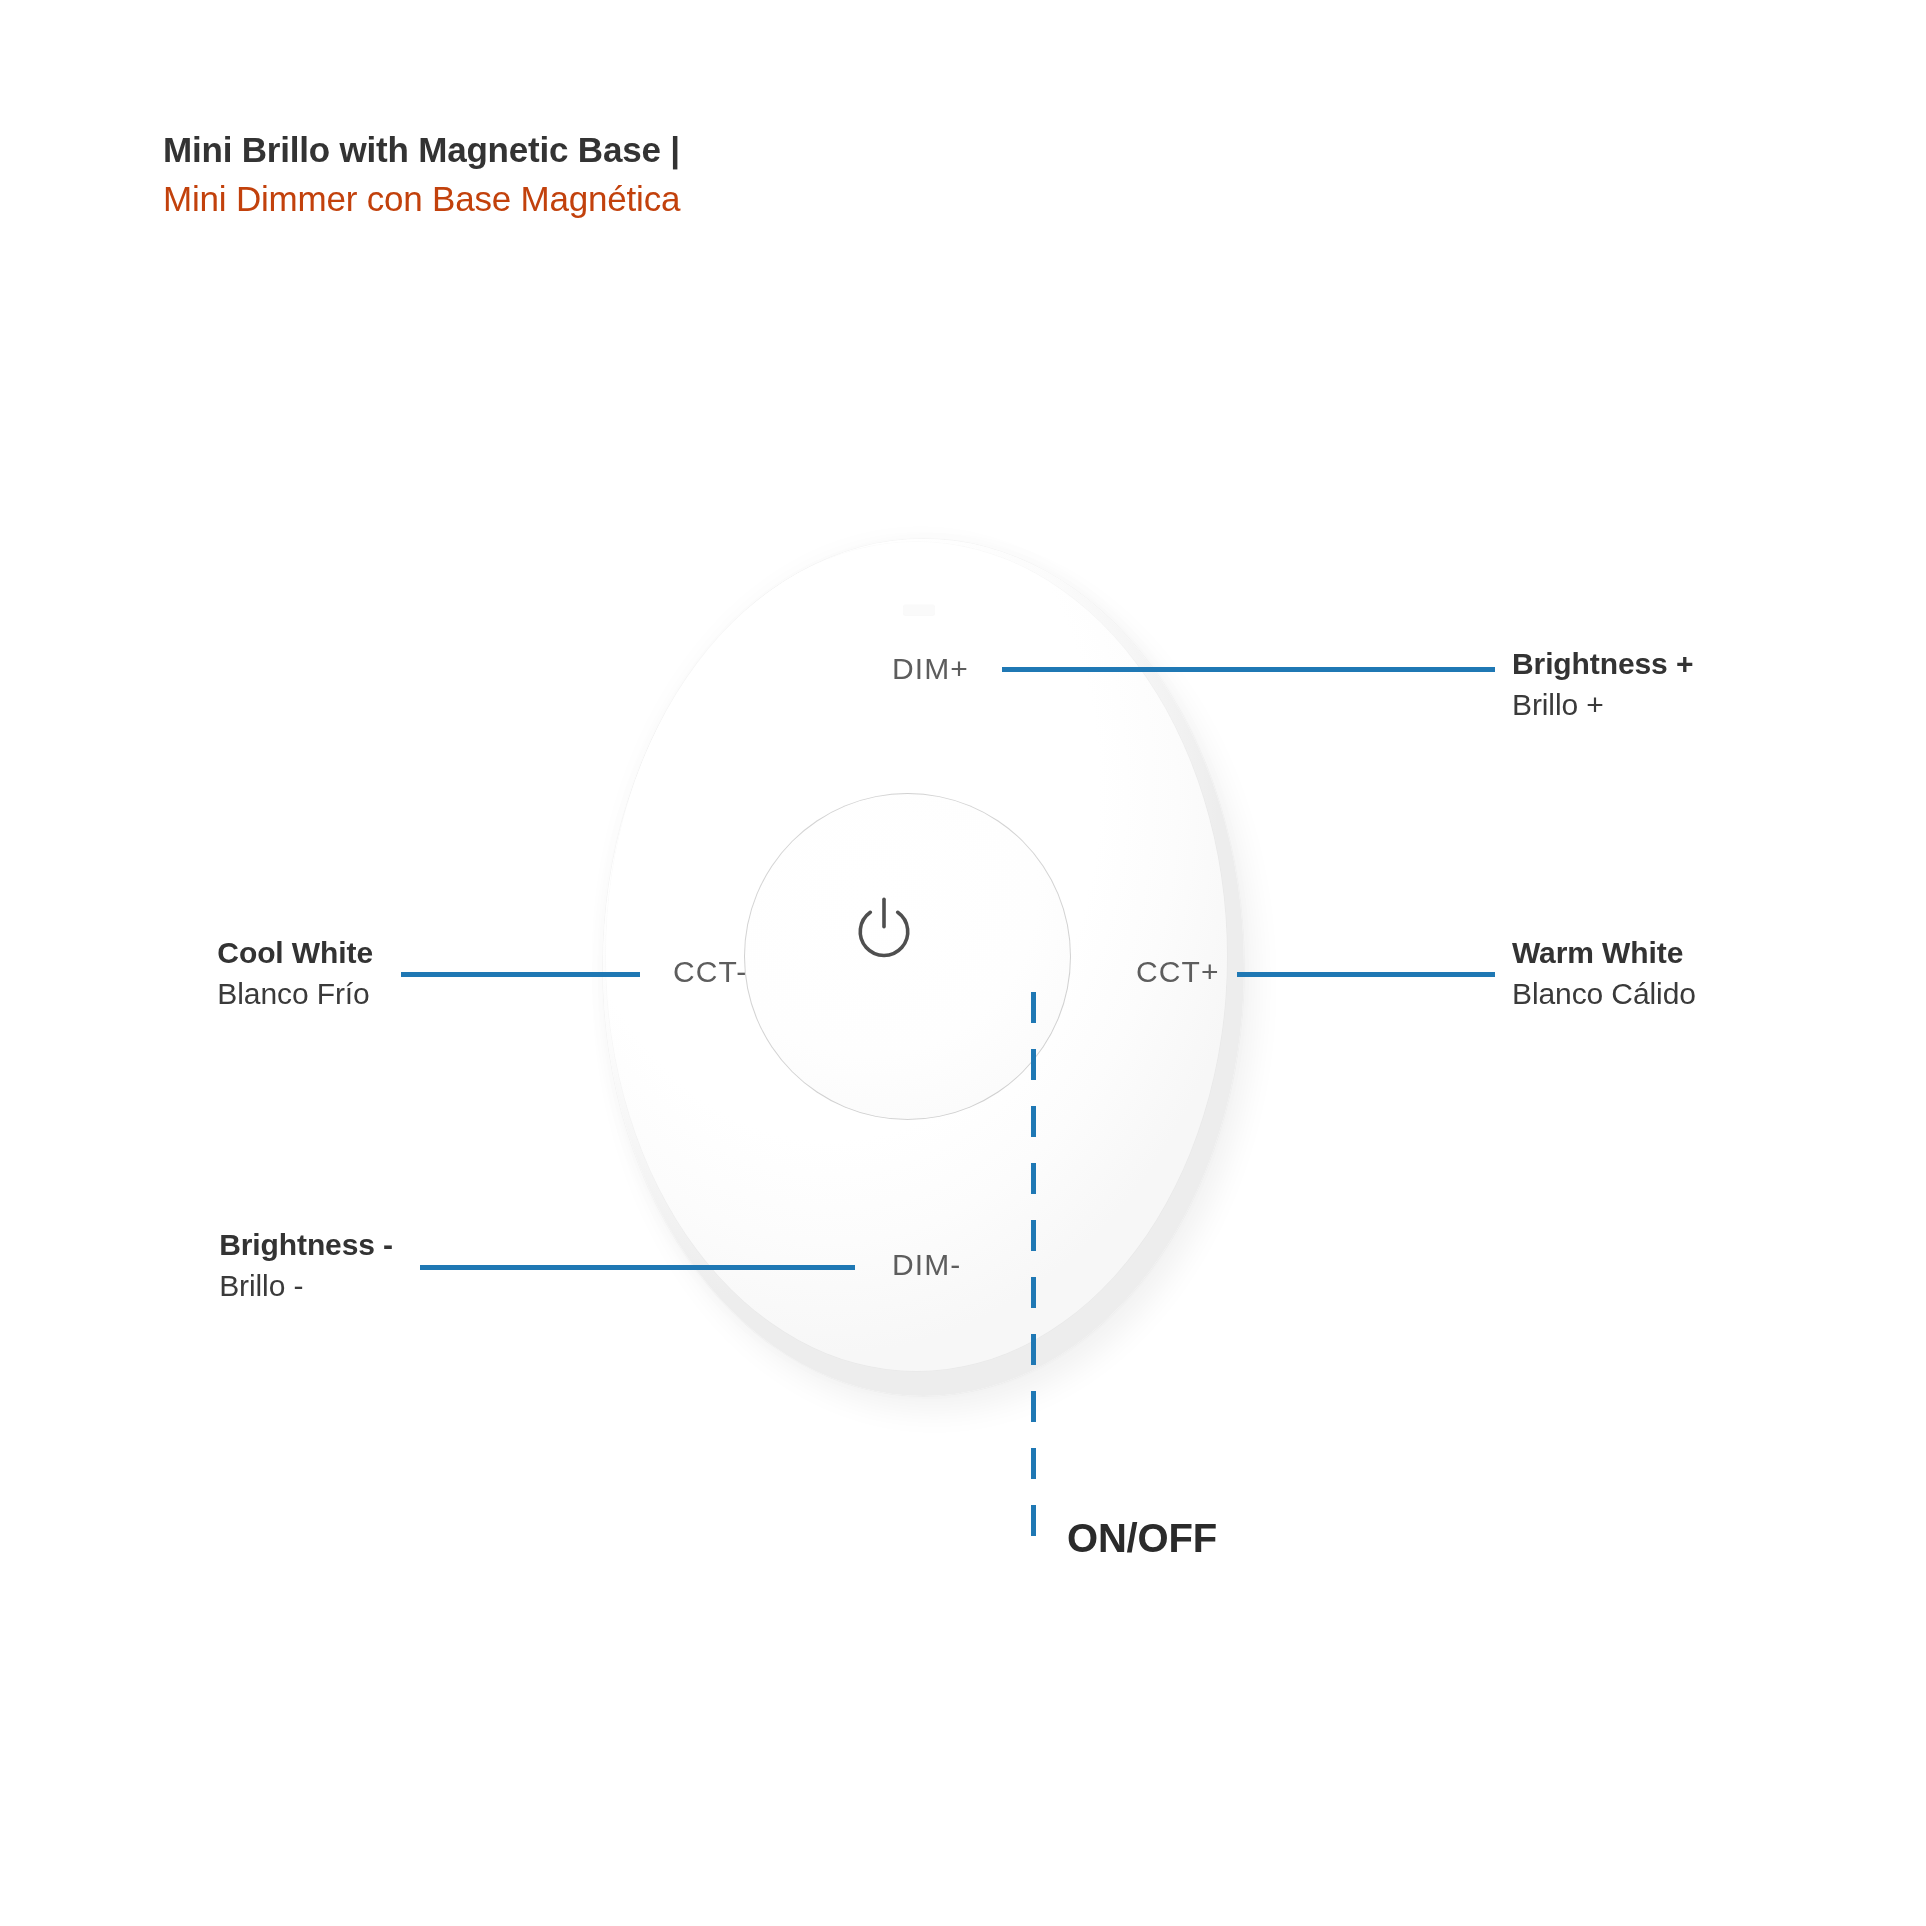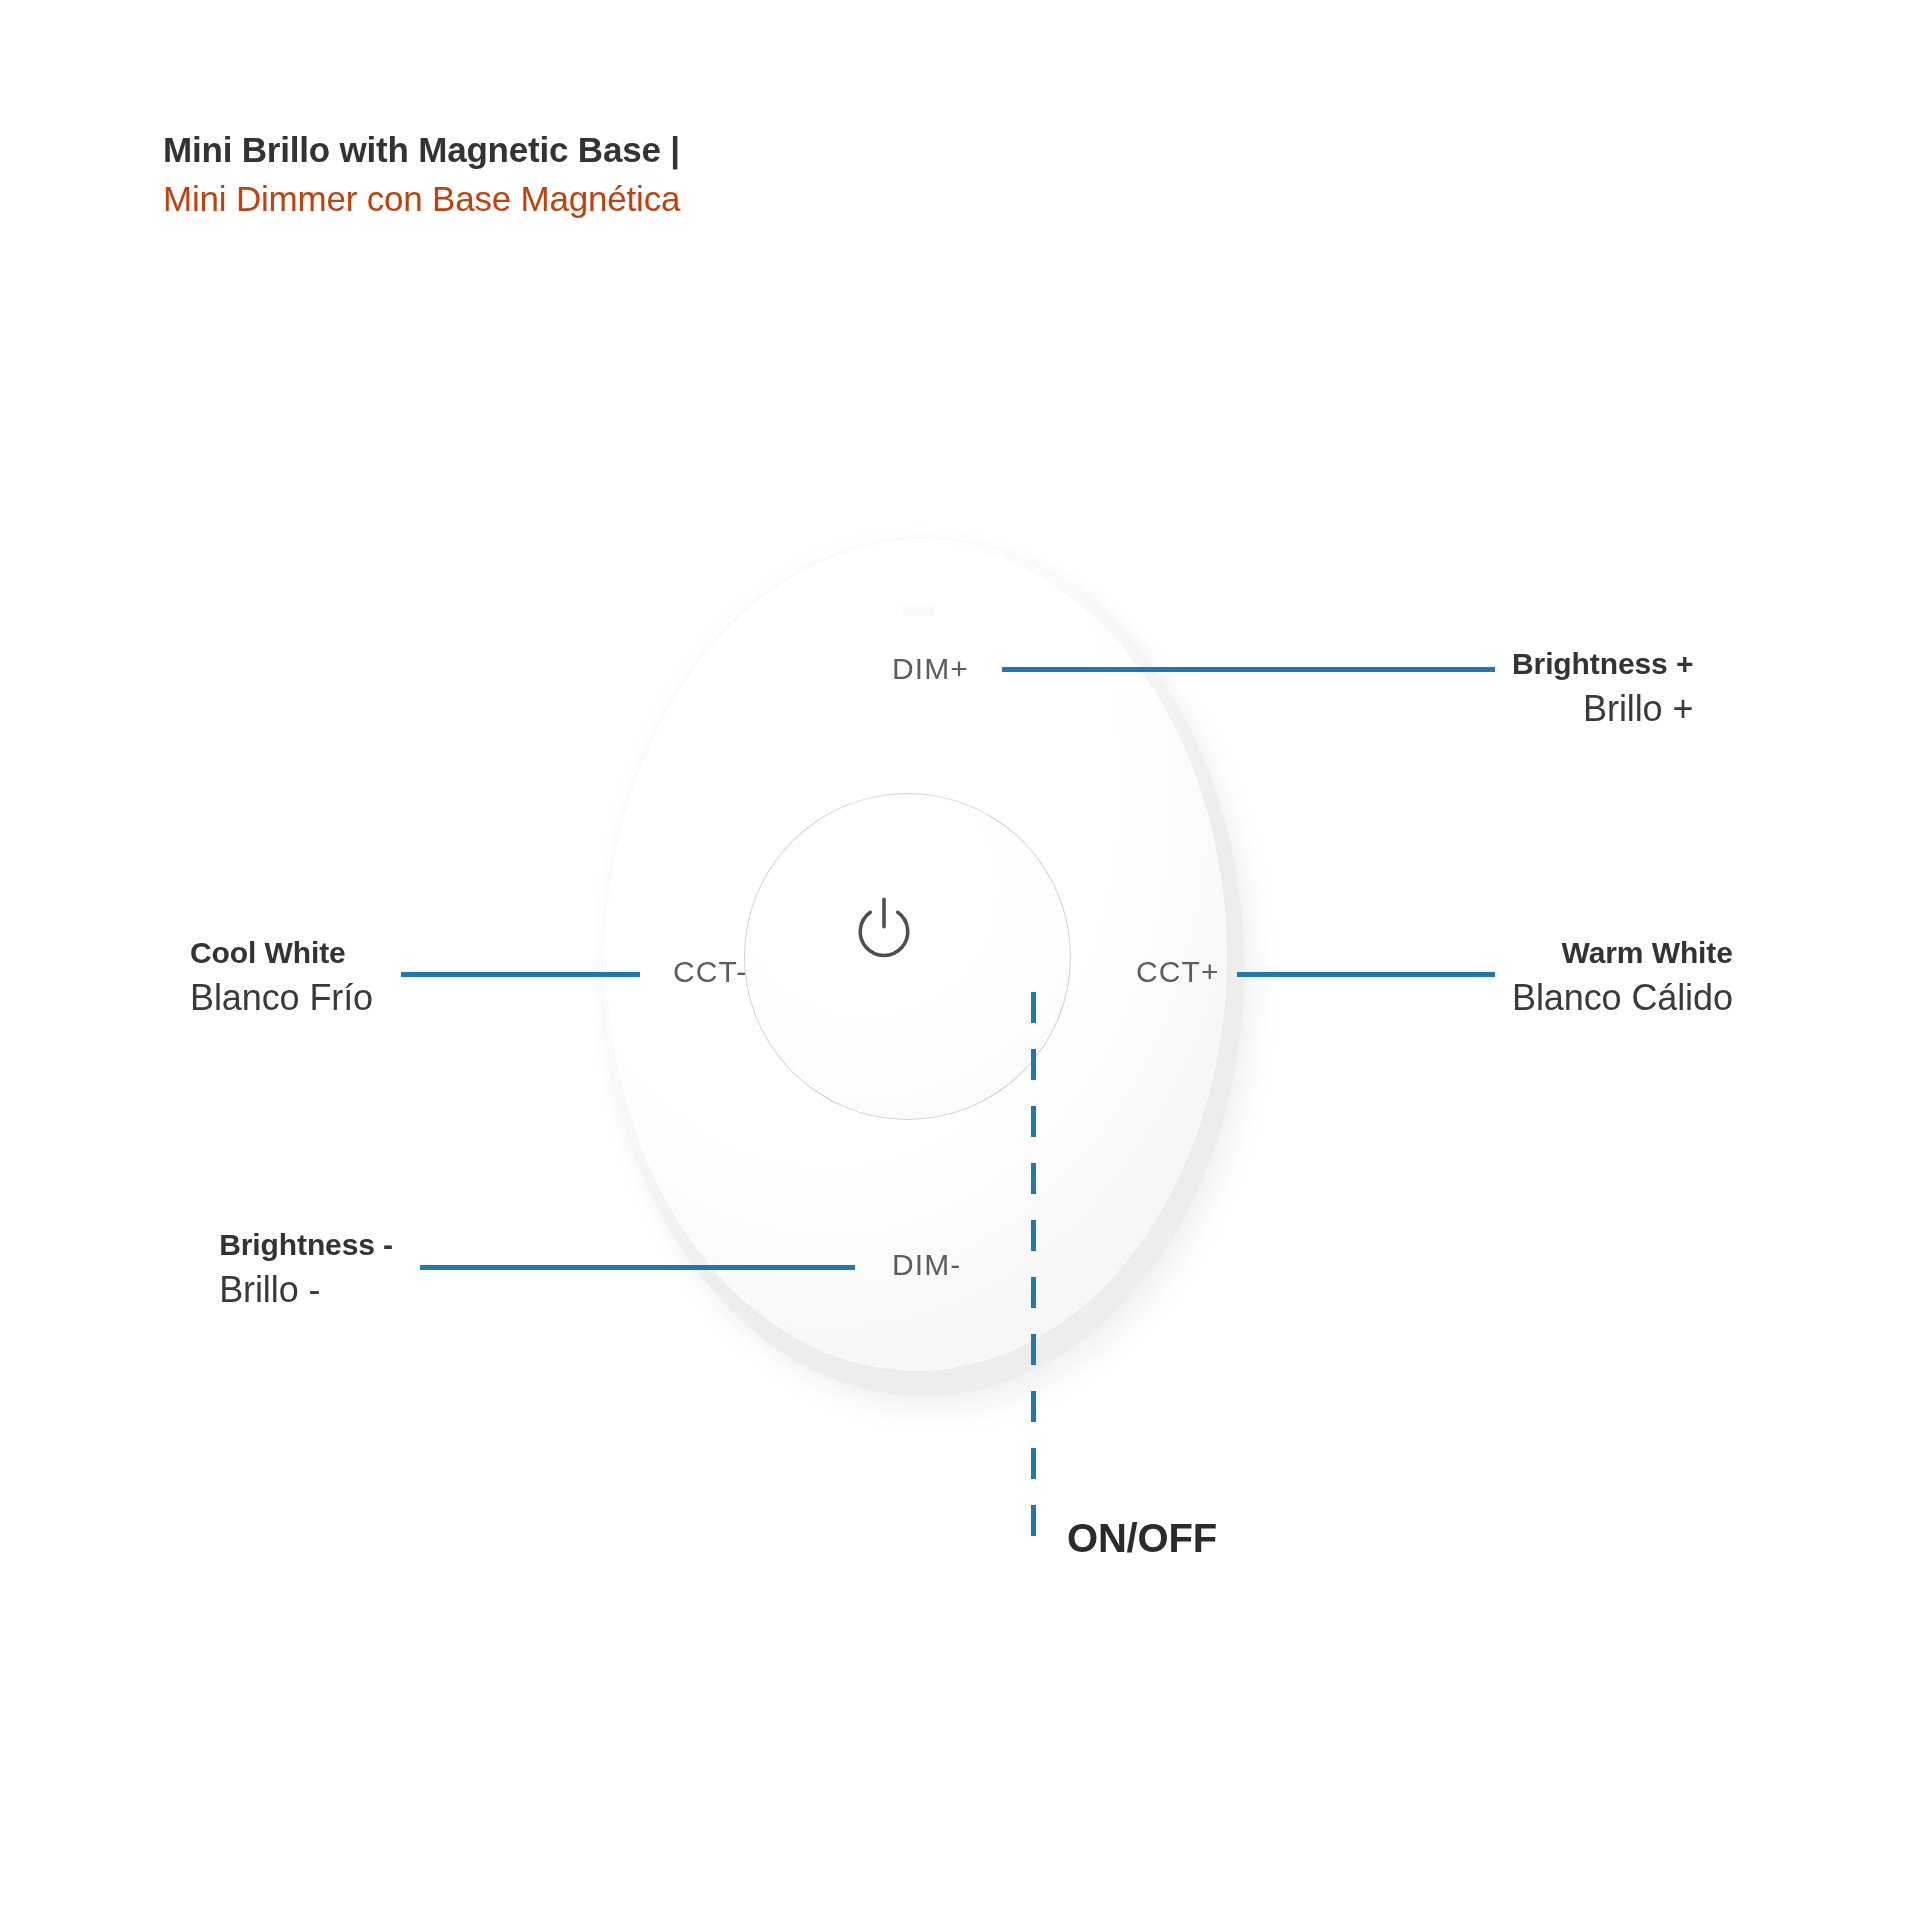--- a/index.html
+++ b/index.html
@@ -122,28 +122,28 @@
     white-space: nowrap;
   }
   .callout .title {
     font-size: 30px;
     font-weight: bold;
     color: #333333;
     line-height: 1.22;
     letter-spacing: -0.1px;
   }
   .callout .sub {
-    font-size: 36px;
+    font-size: 30px;
     font-weight: normal;
     color: #3a3a3a;
     line-height: 1.22;
     letter-spacing: -0.1px;
     margin-top: 4.6px;
   }
-  .callout.right { text-align: right; }
+  .callout.right { text-align: left; }
   .callout.left  { text-align: left; }
 
   
   .leader {
     position: absolute;
     height: 5.4px;
     background: #1f78b4;
   }
   .dashed-leader {
     position: absolute;

